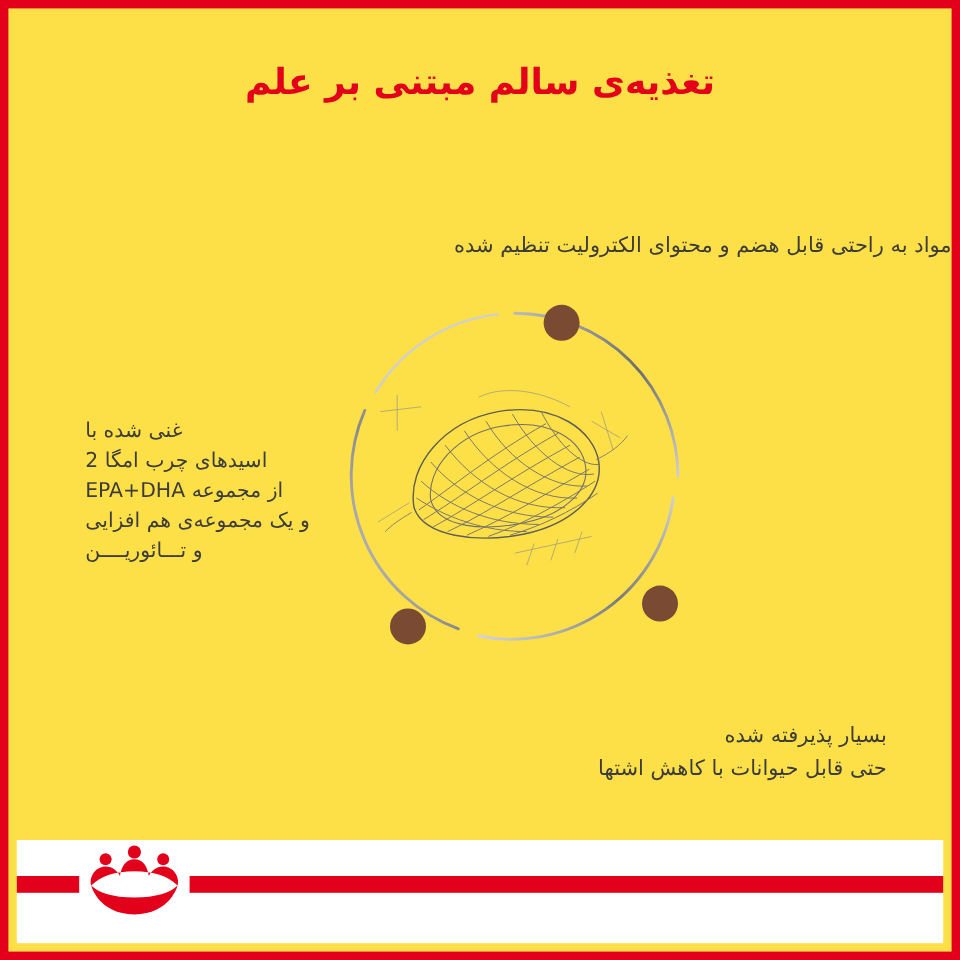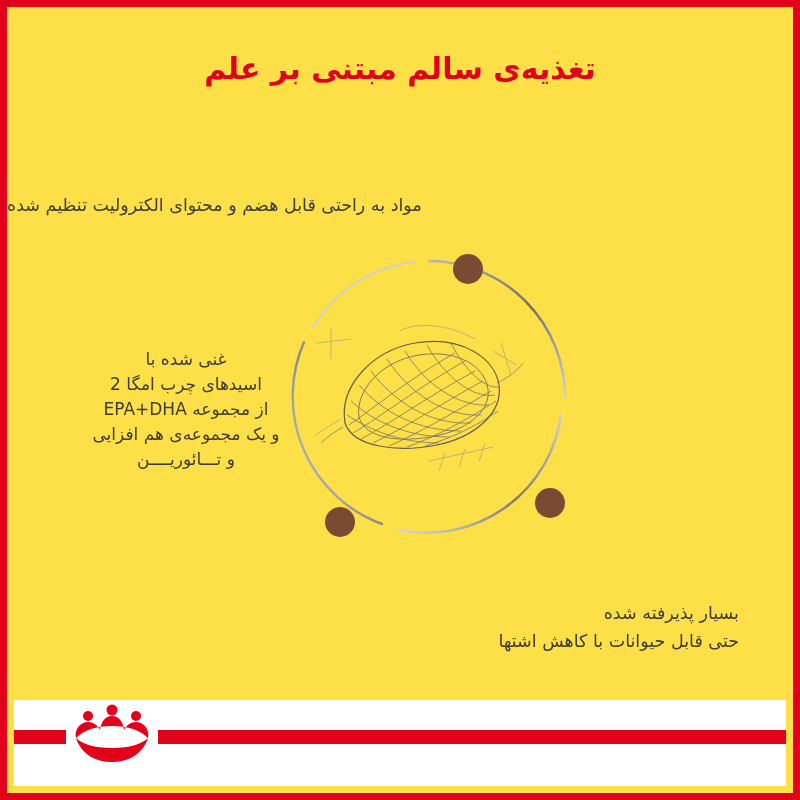--- a/index.html
+++ b/index.html
@@ -37,21 +37,21 @@
     letter-spacing: 0px;
     direction: rtl;
   }
 
   
   .caption-top {
     position: absolute;
     top: 188px;
     left: 0;
     right: 0;
-    text-align: left;
+    text-align: right;
     color: #3c3c3b;
     font-size: 17.5px;
     direction: rtl;
   }
 
   
   .diagram {
     position: absolute;
     left: 272px;
     top: 240px;
@@ -61,21 +61,21 @@
   .diagram svg {
     display: block;
   }
 
   
   .caption-left {
     position: absolute;
     right: 492px;   
     top: 340px;
     width: 230px;
-    text-align: center;
+    text-align: left;
     color: #3c3c3b;
     font-size: 17px;
     line-height: 25px;
     direction: rtl;
   }
   .caption-left div { white-space: nowrap; }
 
   
   .caption-bottom {
     position: absolute;

